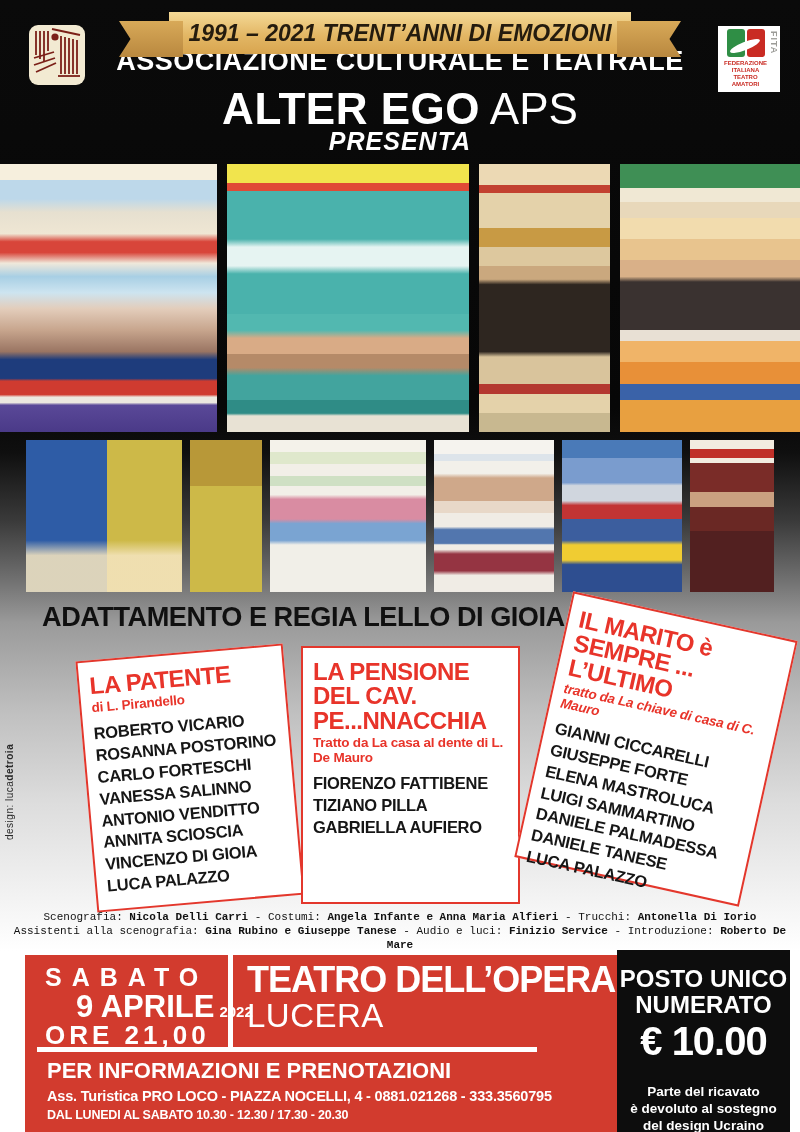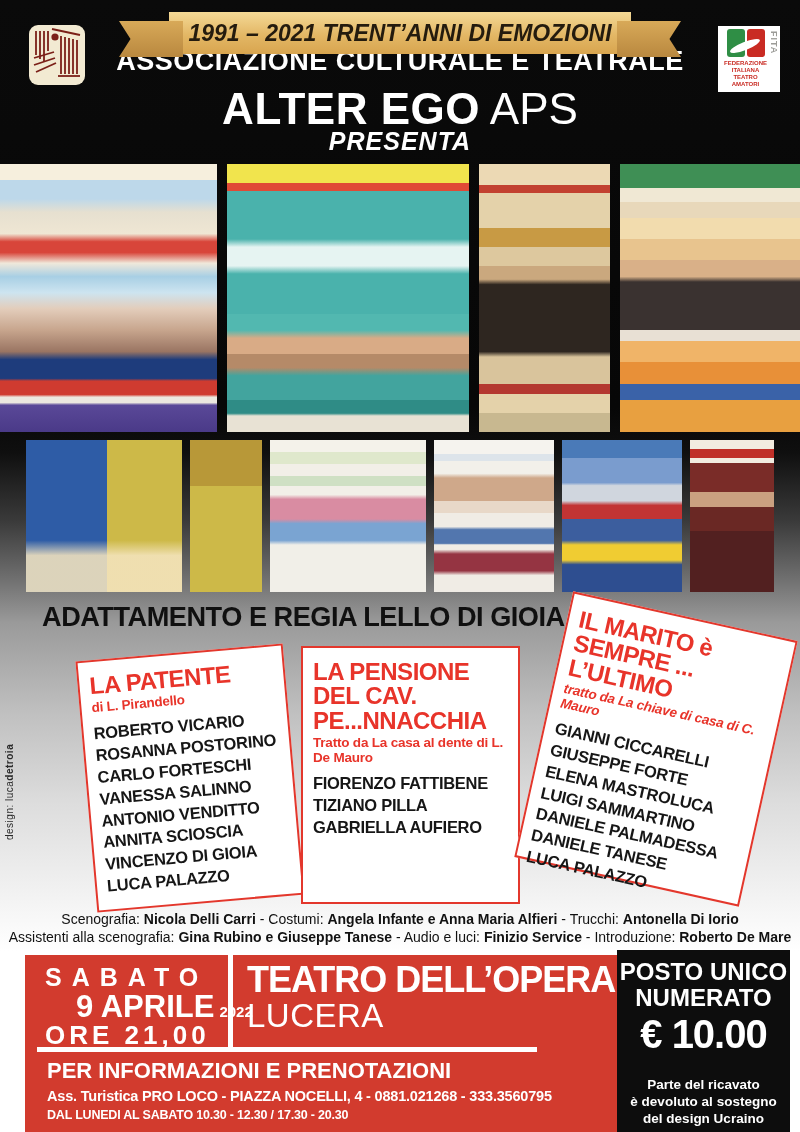--- a/index.html
+++ b/index.html
@@ -101,21 +101,21 @@
   .card2{left:301px;top:646px;width:219px;height:258px;}
   .card3{left:541px;top:613px;width:230px;height:272px;transform:rotate(12.5deg);z-index:2;}
   .card-title{color:#e8342a;font-weight:900;font-size:24px;line-height:1.02;letter-spacing:-0.5px;}
   .card-sub{color:#e8342a;font-weight:700;font-size:13.5px;margin-top:2px;letter-spacing:-0.2px;}
   .card3 .card-sub{font-style:italic;}
   .cast{margin-top:8px;color:#161616;}
   .cast div{font-weight:700;font-size:16.5px;line-height:1.32;letter-spacing:-0.3px;white-space:nowrap;}
 
   
   .credits{position:absolute;left:0;right:0;top:911px;text-align:center;color:#111;
-    font-size:14px;line-height:1.25;font-weight:400;}
+    font-size:11px;line-height:1.25;font-weight:400;font-family:Liberation Mono, monospace;}
   .credits b,.credits .b{font-weight:700;}
 
   
   .red-band{position:absolute;left:25px;top:955px;width:636px;height:177px;background:#d23b2e;}
   .vdiv{position:absolute;left:203px;top:0;width:5px;height:92px;background:#fff;}
   .hline{position:absolute;left:12px;top:92px;width:500px;height:5px;background:#fff;}
   .event-box{position:absolute;left:0;top:0;width:203px;height:92px;color:#fff;
     box-sizing:border-box;padding:10px 0 0 20px;}
   .event-day{font-weight:900;font-size:25px;letter-spacing:10px;line-height:1.0;}
   .event-date-row{line-height:1.0;margin-top:1px;white-space:nowrap;margin-left:31px;}
@@ -126,21 +126,21 @@
     box-sizing:border-box;padding:6px 0 0 14px;}
   .venue-name{font-weight:900;font-size:36px;line-height:1.05;letter-spacing:-1px;white-space:nowrap;}
   .venue-city{font-weight:400;font-size:33px;line-height:1.05;letter-spacing:0.5px;}
   .info-box{position:absolute;left:0;top:97px;width:577px;color:#fff;
     box-sizing:border-box;padding:7px 0 0 22px;}
   .info-heading{font-weight:900;font-size:22px;line-height:1.1;}
   .info-contact{font-weight:700;font-size:14.5px;margin-top:5px;letter-spacing:-0.2px;white-space:nowrap;}
   .info-hours{font-weight:700;font-size:12.5px;margin-top:4px;letter-spacing:-0.2px;}
 
   .ticket-box{position:absolute;left:617px;top:950px;width:173px;height:182px;background:#0d0d0d;
-    color:#fff;text-align:center;box-sizing:border-box;padding-top:9px;}
+    color:#fff;text-align:center;box-sizing:border-box;padding-top:16px;}
   .ticket-type{font-weight:800;font-size:24px;line-height:1.08;}
   .ticket-price{font-weight:800;font-size:40px;line-height:1.1;letter-spacing:-1px;margin-top:1px;}
   .charity{margin-top:20px;}
   .charity div{font-weight:700;font-size:13.5px;line-height:1.28;}
 
   
   .design-credit{position:absolute;left:4px;top:700px;height:140px;
     writing-mode:vertical-rl;transform:rotate(180deg);
     font-size:10px;color:#2a2a2a;letter-spacing:0.5px;}
   .design-credit .b{font-weight:700;}

